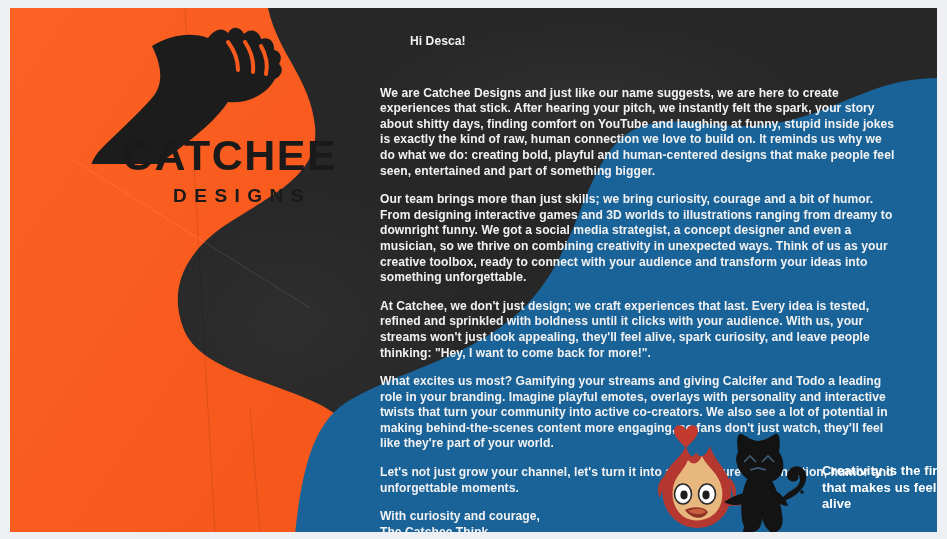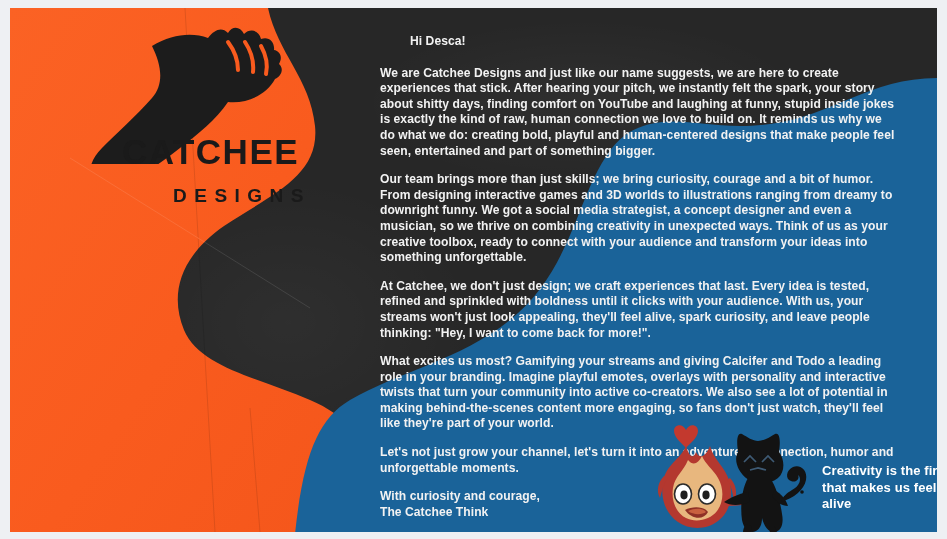--- a/index.html
+++ b/index.html
@@ -46,21 +46,21 @@
     position: absolute;
     left: 22px;
     top: 38px;
     width: 300px;
     height: 140px;
   }
   .logo-word {
     position: absolute;
     left: 90px;
     top: 88px;
-    font-size: 35px;
+    font-size: 43px;
     font-weight: 700;
     letter-spacing: 1.5px;
     color: #1a1a1a;
     line-height: 1;
     font-family: "Liberation Sans", sans-serif;
   }
   .logo-sub {
     position: absolute;
     left: 141px;
     top: 140px;
@@ -77,21 +77,21 @@
     left: 370px;
     top: 26px;
     width: 520px;
     color: #f2f2f2;
     font-size: 12.1px;
     font-weight: 700;
     line-height: 15.6px;
     letter-spacing: 0.05px;
   }
   .letter p { margin: 0 0 13px 0; }
-  .letter p.greet { margin-bottom: 16px; padding-left: 30px; }
+  .letter p.greet { margin-bottom: 36px; padding-left: 30px; }
   .letter p.sig { margin-bottom: 0; }
 
   
   .tagline {
     position: absolute;
     left: 812px;
     top: 455px;
     width: 125px;
     color: #ffffff;
     font-size: 13px;

